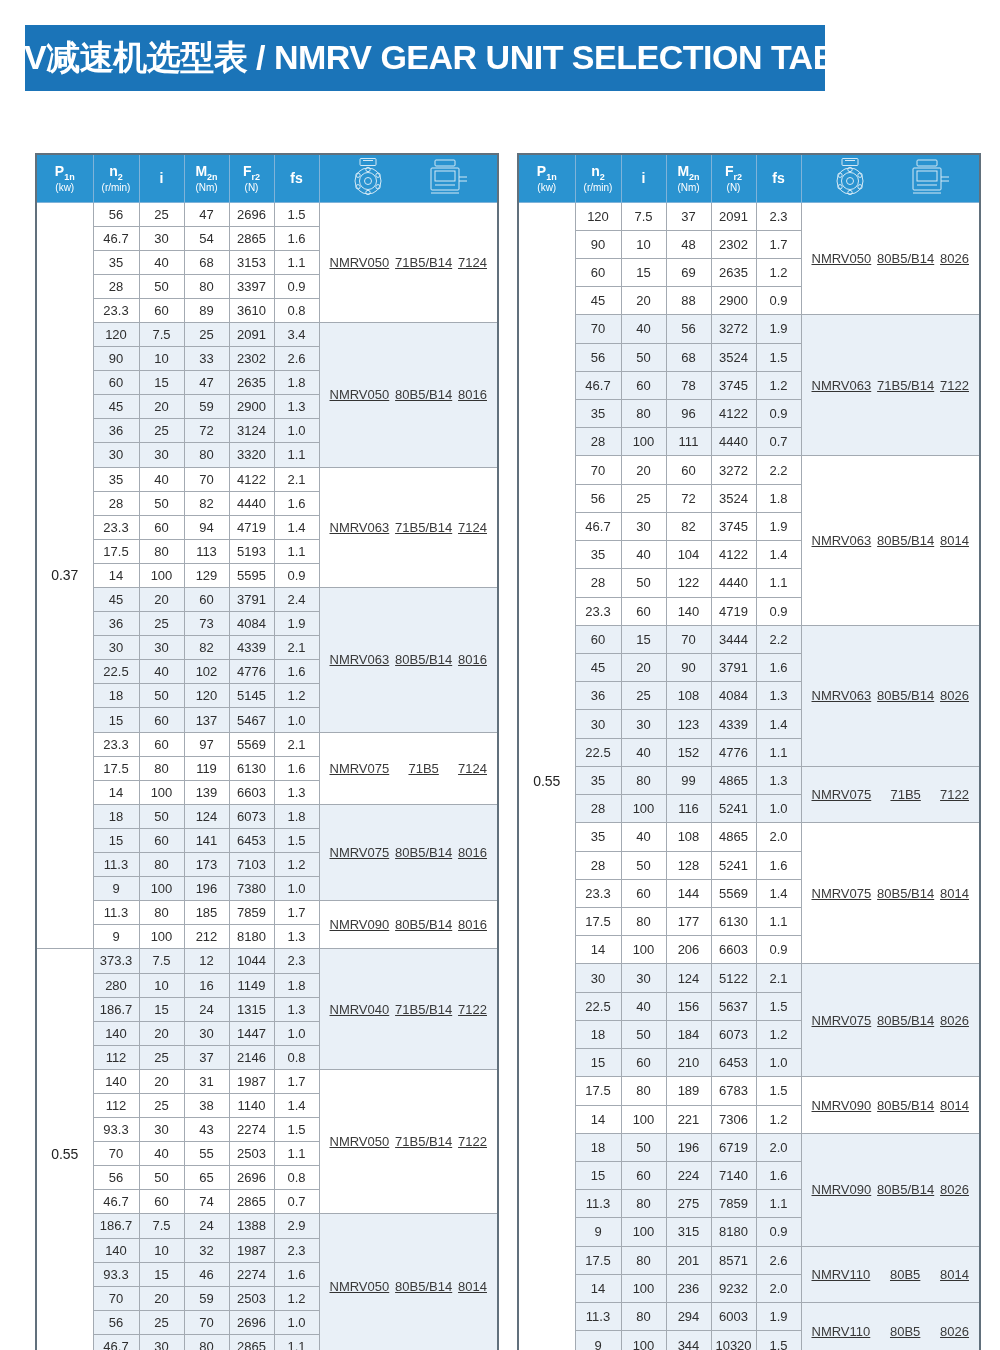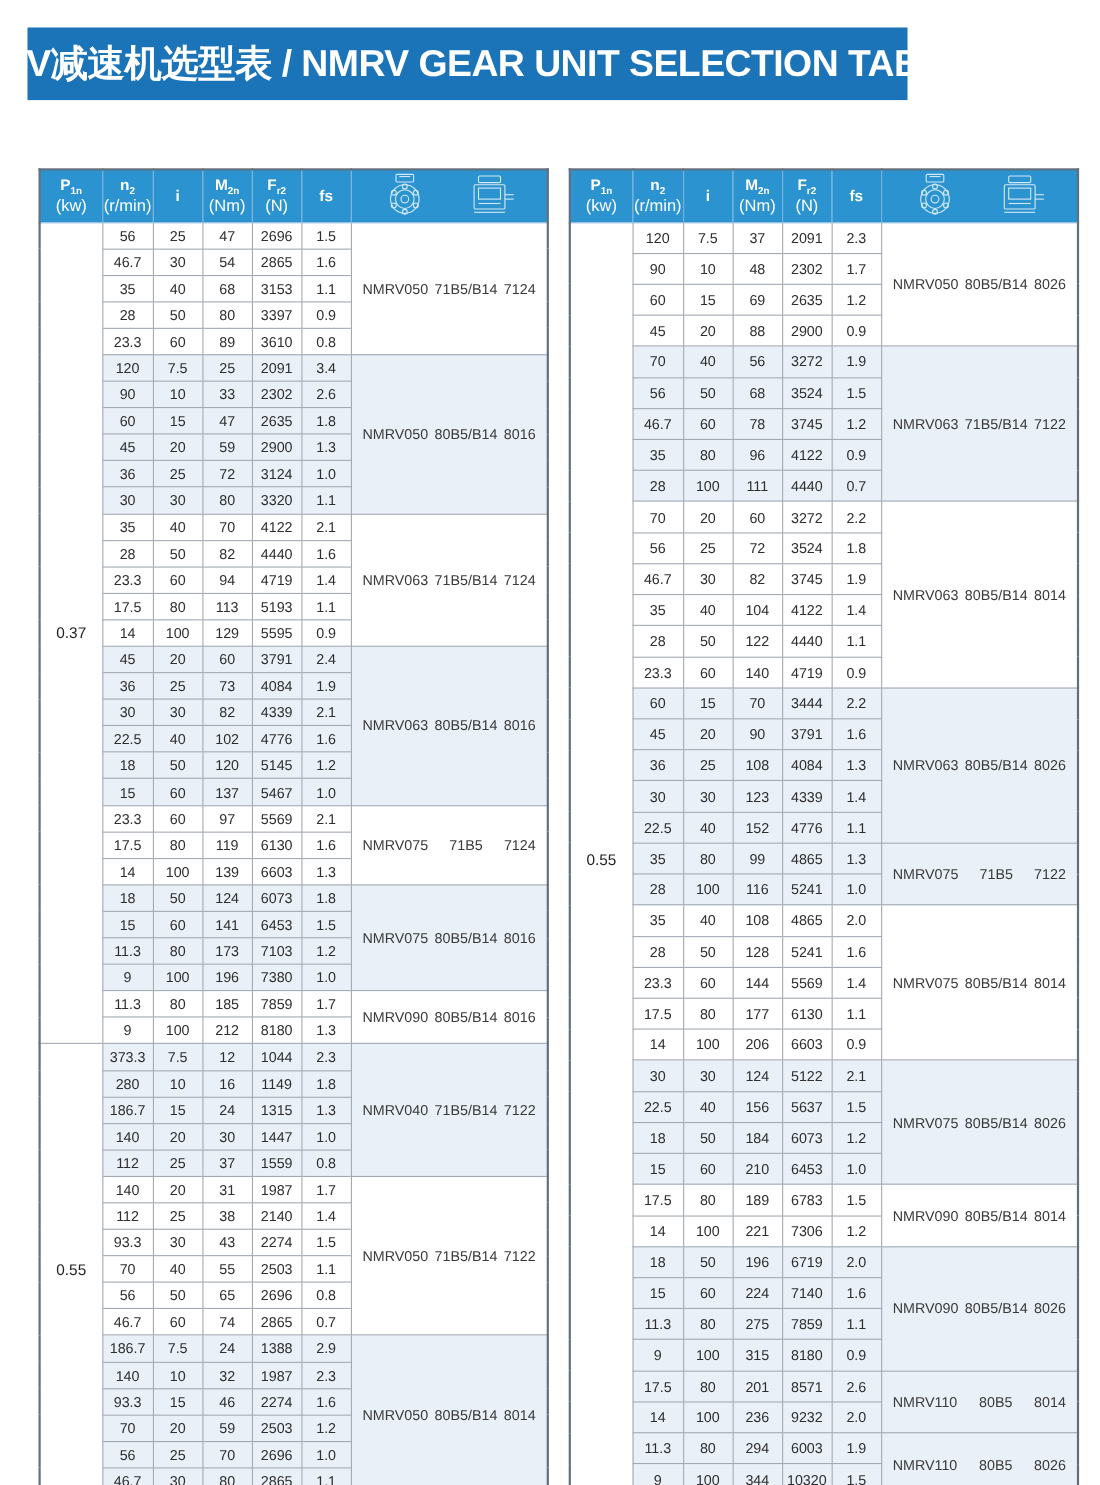--- a/index.html
+++ b/index.html
@@ -25,25 +25,25 @@
     position:absolute;top:13px;background:#fff;border:2px solid var(--outer);
   }
   table.sel-table.left{left:35px;}
   table.sel-table.right{left:517px;}
   th,td{border:1px solid var(--border);text-align:center;vertical-align:middle;padding:0;}
   thead th{
     background:var(--header);color:#fff;border-color:#7fb3d9;height:48px;
   }
   .col-lbl{font-size:14px;font-weight:bold;line-height:1.15;}
   .col-lbl sub{font-size:9px;}
-  .col-unit{font-size:15px;font-weight:normal;line-height:1.2;}
+  .col-unit{font-size:10px;font-weight:normal;line-height:1.2;}
   .model-head-inner{display:flex;align-items:center;justify-content:space-around;padding:0 8px;}
   td.data-cell{font-size:13px;color:#2e2e2e;}
   td.power-cell{font-size:14px;color:#222;background:#fff;margin-top:36px;}
-  td.model-cell{padding:0 10px;}
+  td.model-cell{padding:0 10px;text-decoration:underline;}
   .model-inner{
     display:flex;justify-content:space-between;align-items:center;
     font-size:13px;color:#3a3a3a;white-space:nowrap;
   }
   tr.shaded td.data-cell, td.model-cell.shaded{background:var(--shaded);}
   tr.section-start td{border-top:1.5px solid #7c8894;}
   svg.gear-icon{opacity:.8;}
 </style>
 </head>
 <body>
@@ -417,42 +417,42 @@
             <td class="data-cell">140</td>
             <td class="data-cell">20</td>
             <td class="data-cell">30</td>
             <td class="data-cell">1447</td>
             <td class="data-cell">1.0</td>
           </tr>
           <tr class="shaded">
             <td class="data-cell">112</td>
             <td class="data-cell">25</td>
             <td class="data-cell">37</td>
-            <td class="data-cell">1559</td>
+            <td class="data-cell">2146</td>
             <td class="data-cell">0.8</td>
           </tr>
           <tr>
             <td class="data-cell">140</td>
             <td class="data-cell">20</td>
             <td class="data-cell">31</td>
             <td class="data-cell">1987</td>
             <td class="data-cell">1.7</td>
             <td class="model-cell" rowspan="6">
               <div class="model-inner">
                 <span class="m-name">NMRV050</span>
                 <span class="m-flange">71B5/B14</span>
                 <span class="m-code">7122</span>
               </div>
             </td>
           </tr>
           <tr>
             <td class="data-cell">112</td>
             <td class="data-cell">25</td>
             <td class="data-cell">38</td>
-            <td class="data-cell">2140</td>
+            <td class="data-cell">1140</td>
             <td class="data-cell">1.4</td>
           </tr>
           <tr>
             <td class="data-cell">93.3</td>
             <td class="data-cell">30</td>
             <td class="data-cell">43</td>
             <td class="data-cell">2274</td>
             <td class="data-cell">1.5</td>
           </tr>
           <tr>

